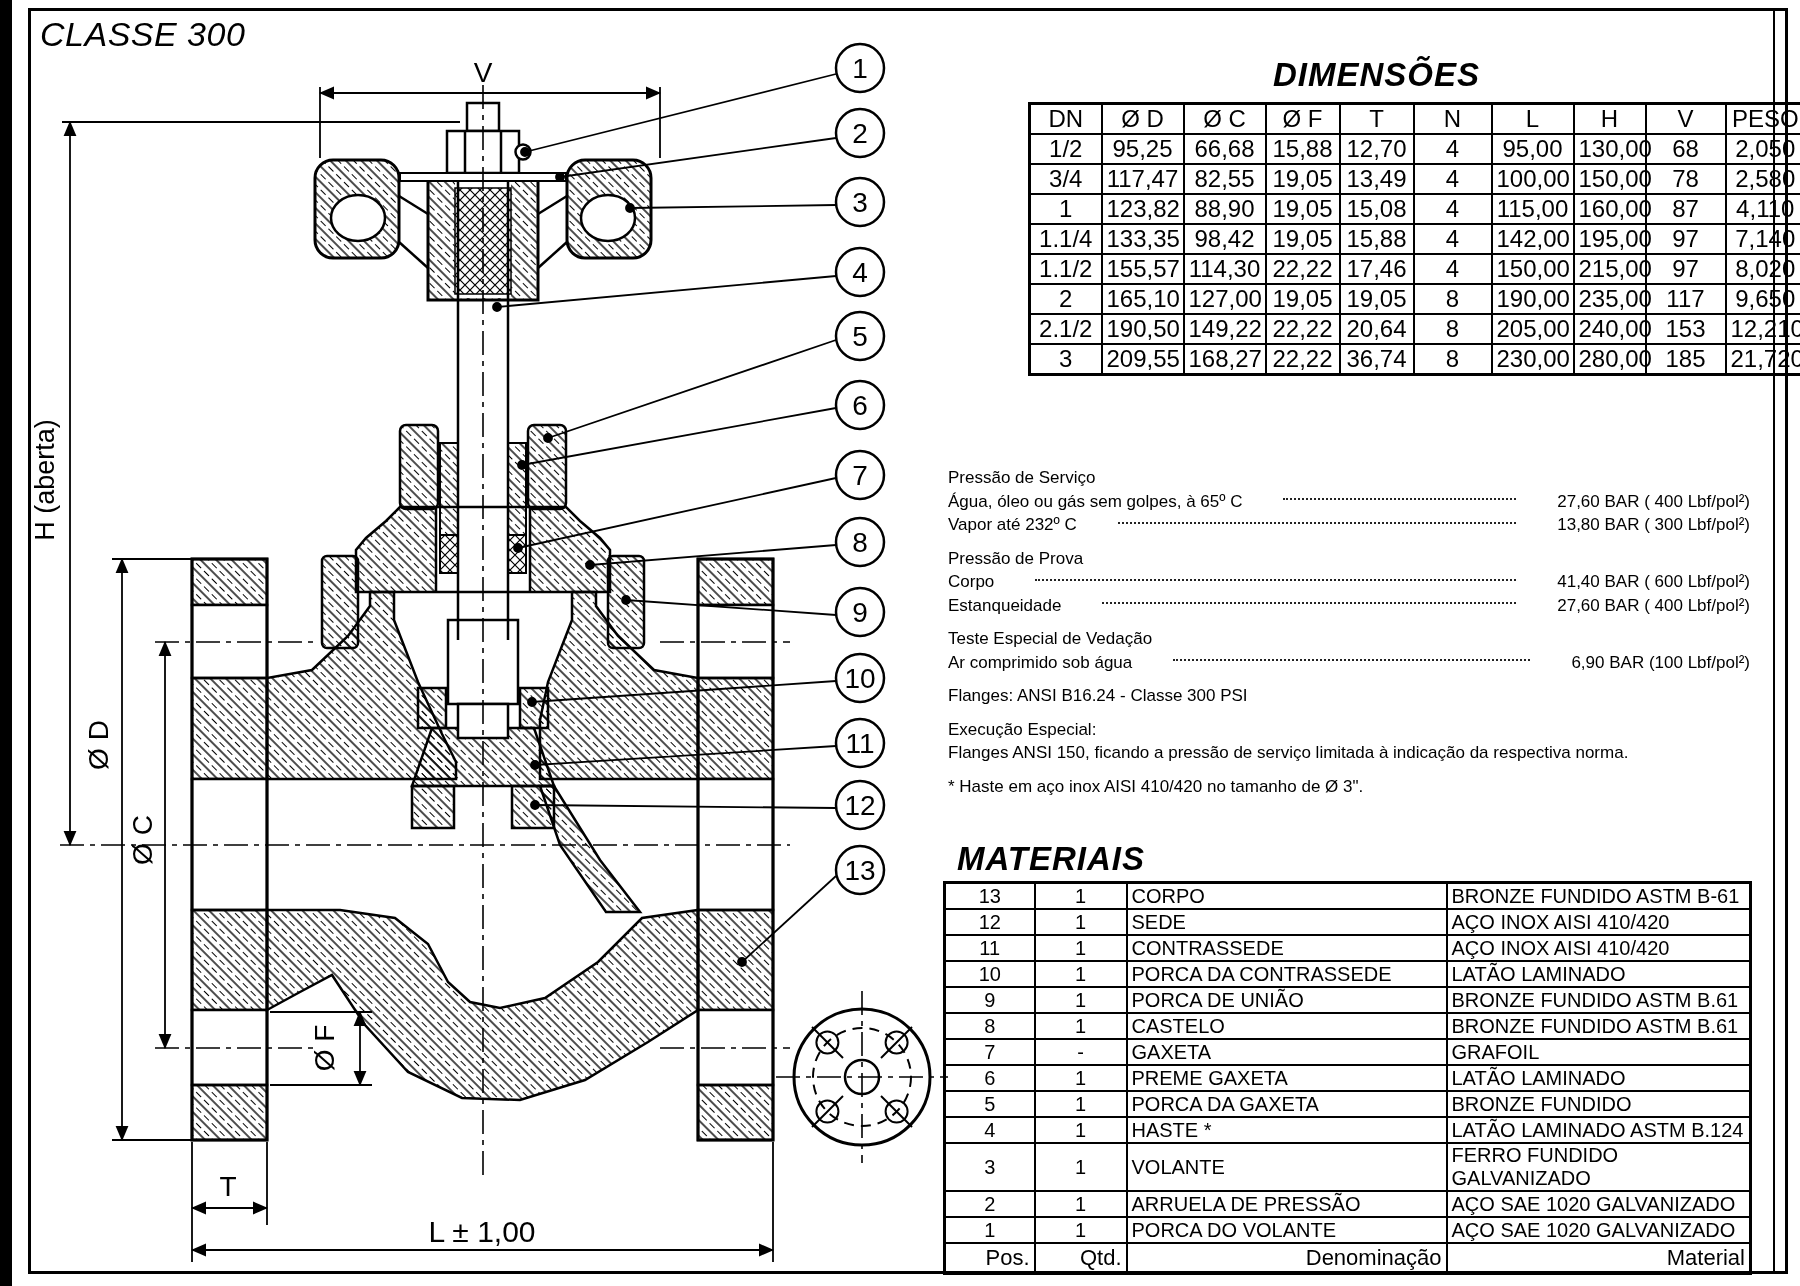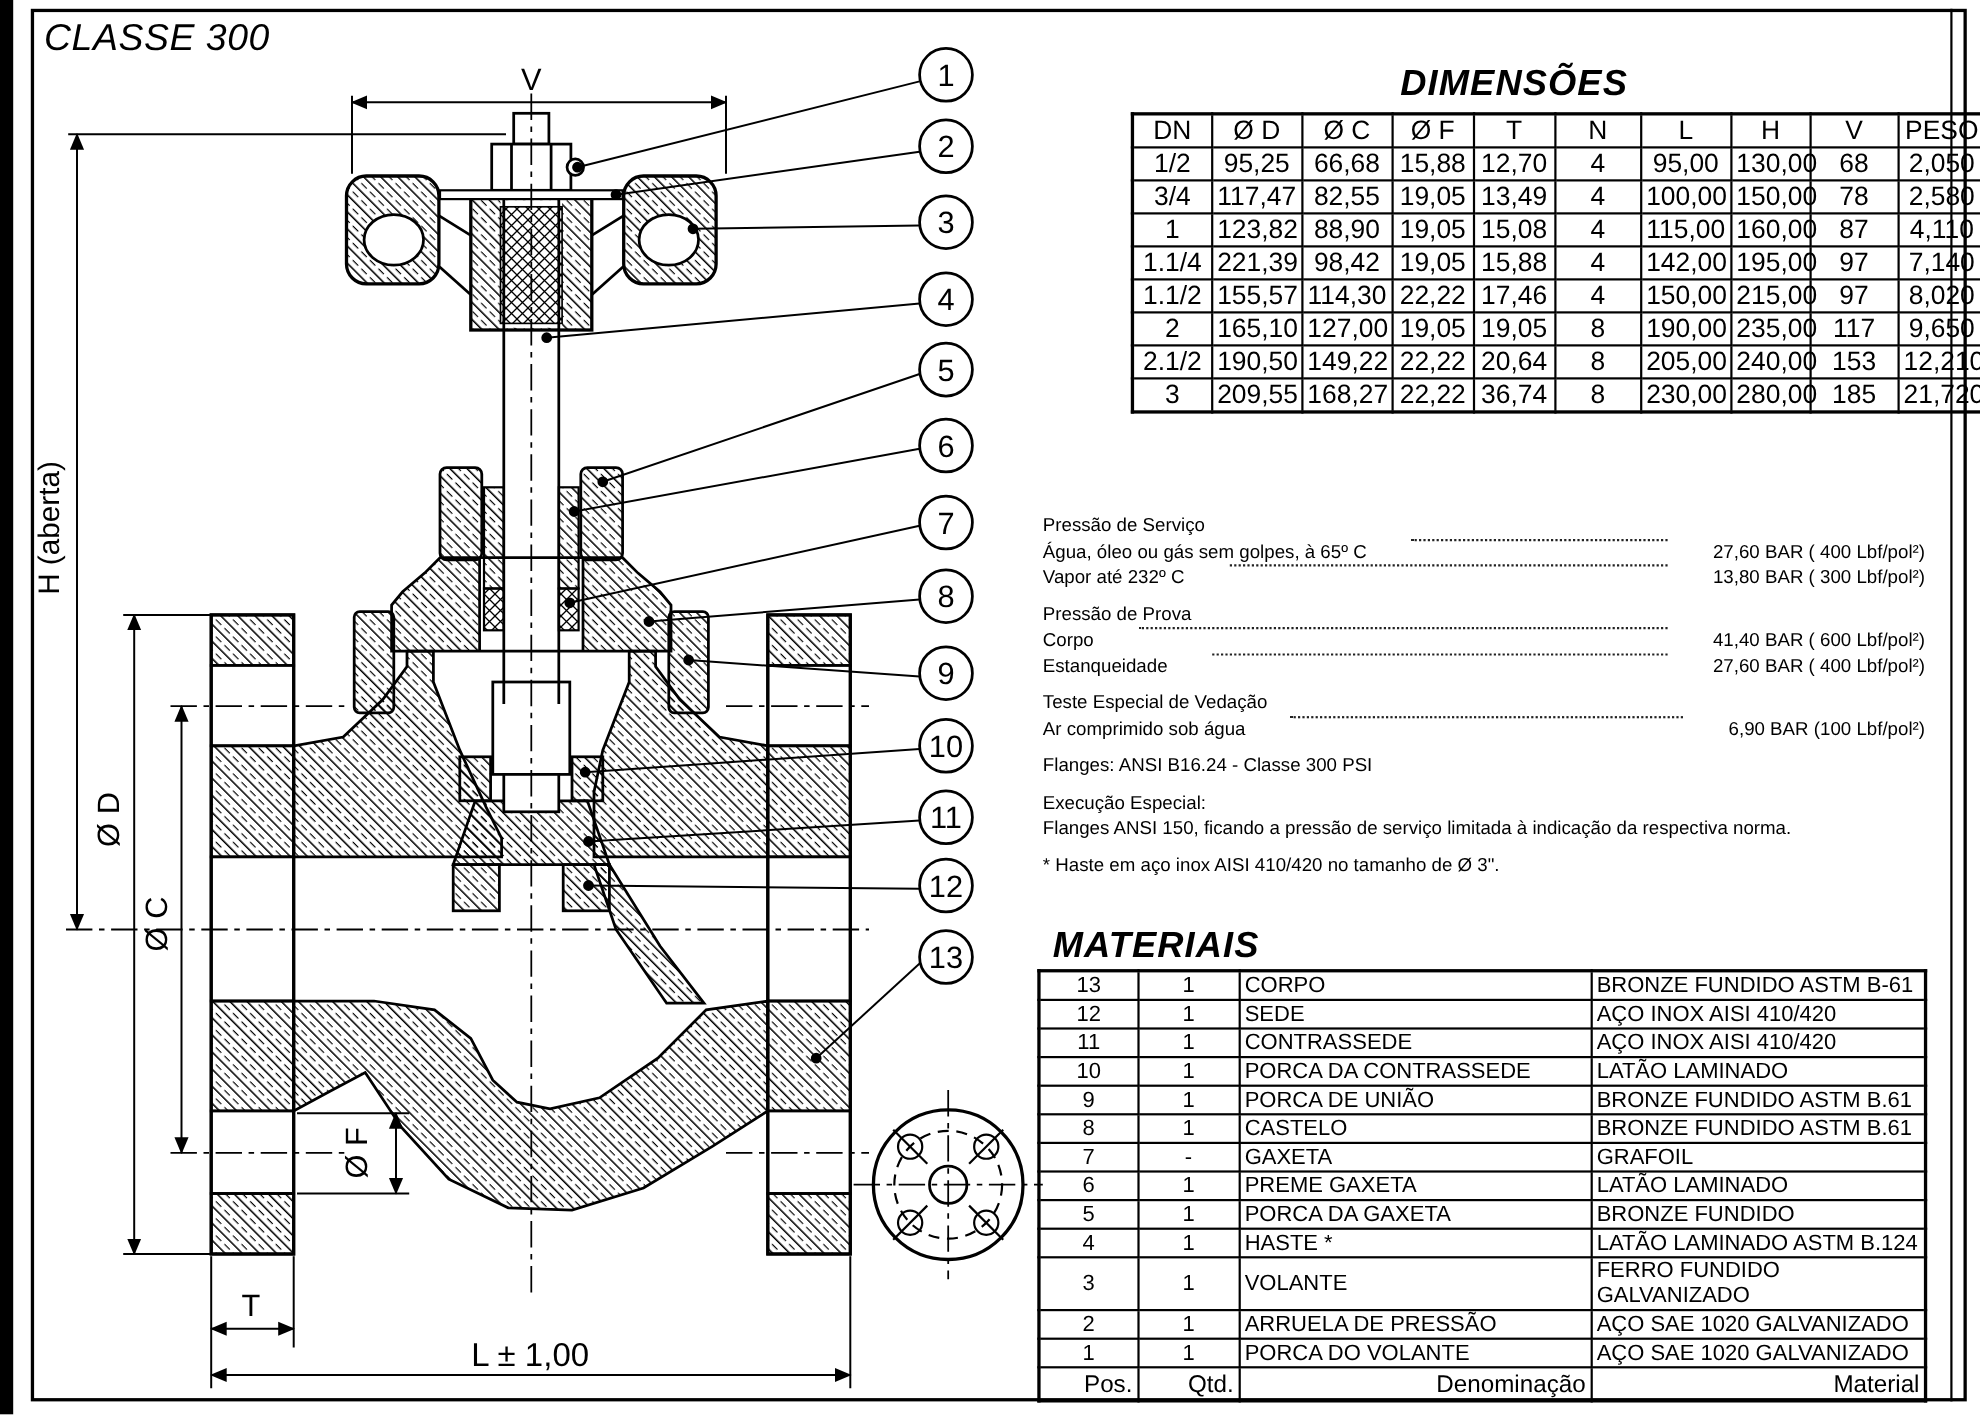--- a/index.html
+++ b/index.html
@@ -21,21 +21,21 @@
   #dim-table{position:absolute;left:1028px;top:102px;width:723px;border:3px solid #000;font-size:24px;}
   #dim-table th{height:25px;}
   #dim-table td{height:23px;text-align:center;}
   #mat-table{position:absolute;left:943px;top:881px;width:806px;border:3px solid #000;font-size:20px;}
   #mat-table td{height:24px;}
   #mat-table td:nth-child(1),#mat-table td:nth-child(2){text-align:center;}
   #mat-table tr.footer td{height:28px;text-align:right;font-size:22px;}
 
   .specs{position:absolute;left:948px;top:466px;width:802px;font-size:17px;line-height:23.5px;}
   .specs .gap{height:10px;}
-  .spec-row{display:flex;align-items:flex-start;gap:36px;}
+  .spec-row{display:flex;align-items:center;gap:36px;}
   .spec-row .lbl{white-space:nowrap;}
   .spec-row .dots{flex:1;border-bottom:2.5px dotted #222;margin:0 5px 4px 5px;min-width:20px;}
   .spec-row .val{white-space:nowrap;}
 </style>
 </head>
 <body>
 
 <div class="paper-edge"></div>
 <div class="frame"></div>
 <div class="frame-inner-right"></div>
@@ -350,21 +350,21 @@
         <td>19,05</td>
         <td>15,08</td>
         <td>4</td>
         <td>115,00</td>
         <td>160,00</td>
         <td>87</td>
         <td>4,110</td>
       </tr>
       <tr>
         <td>1.1/4</td>
-        <td>221,39</td>
+        <td>133,35</td>
         <td>98,42</td>
         <td>19,05</td>
         <td>15,88</td>
         <td>4</td>
         <td>142,00</td>
         <td>195,00</td>
         <td>97</td>
         <td>7,140</td>
       </tr>
       <tr>

